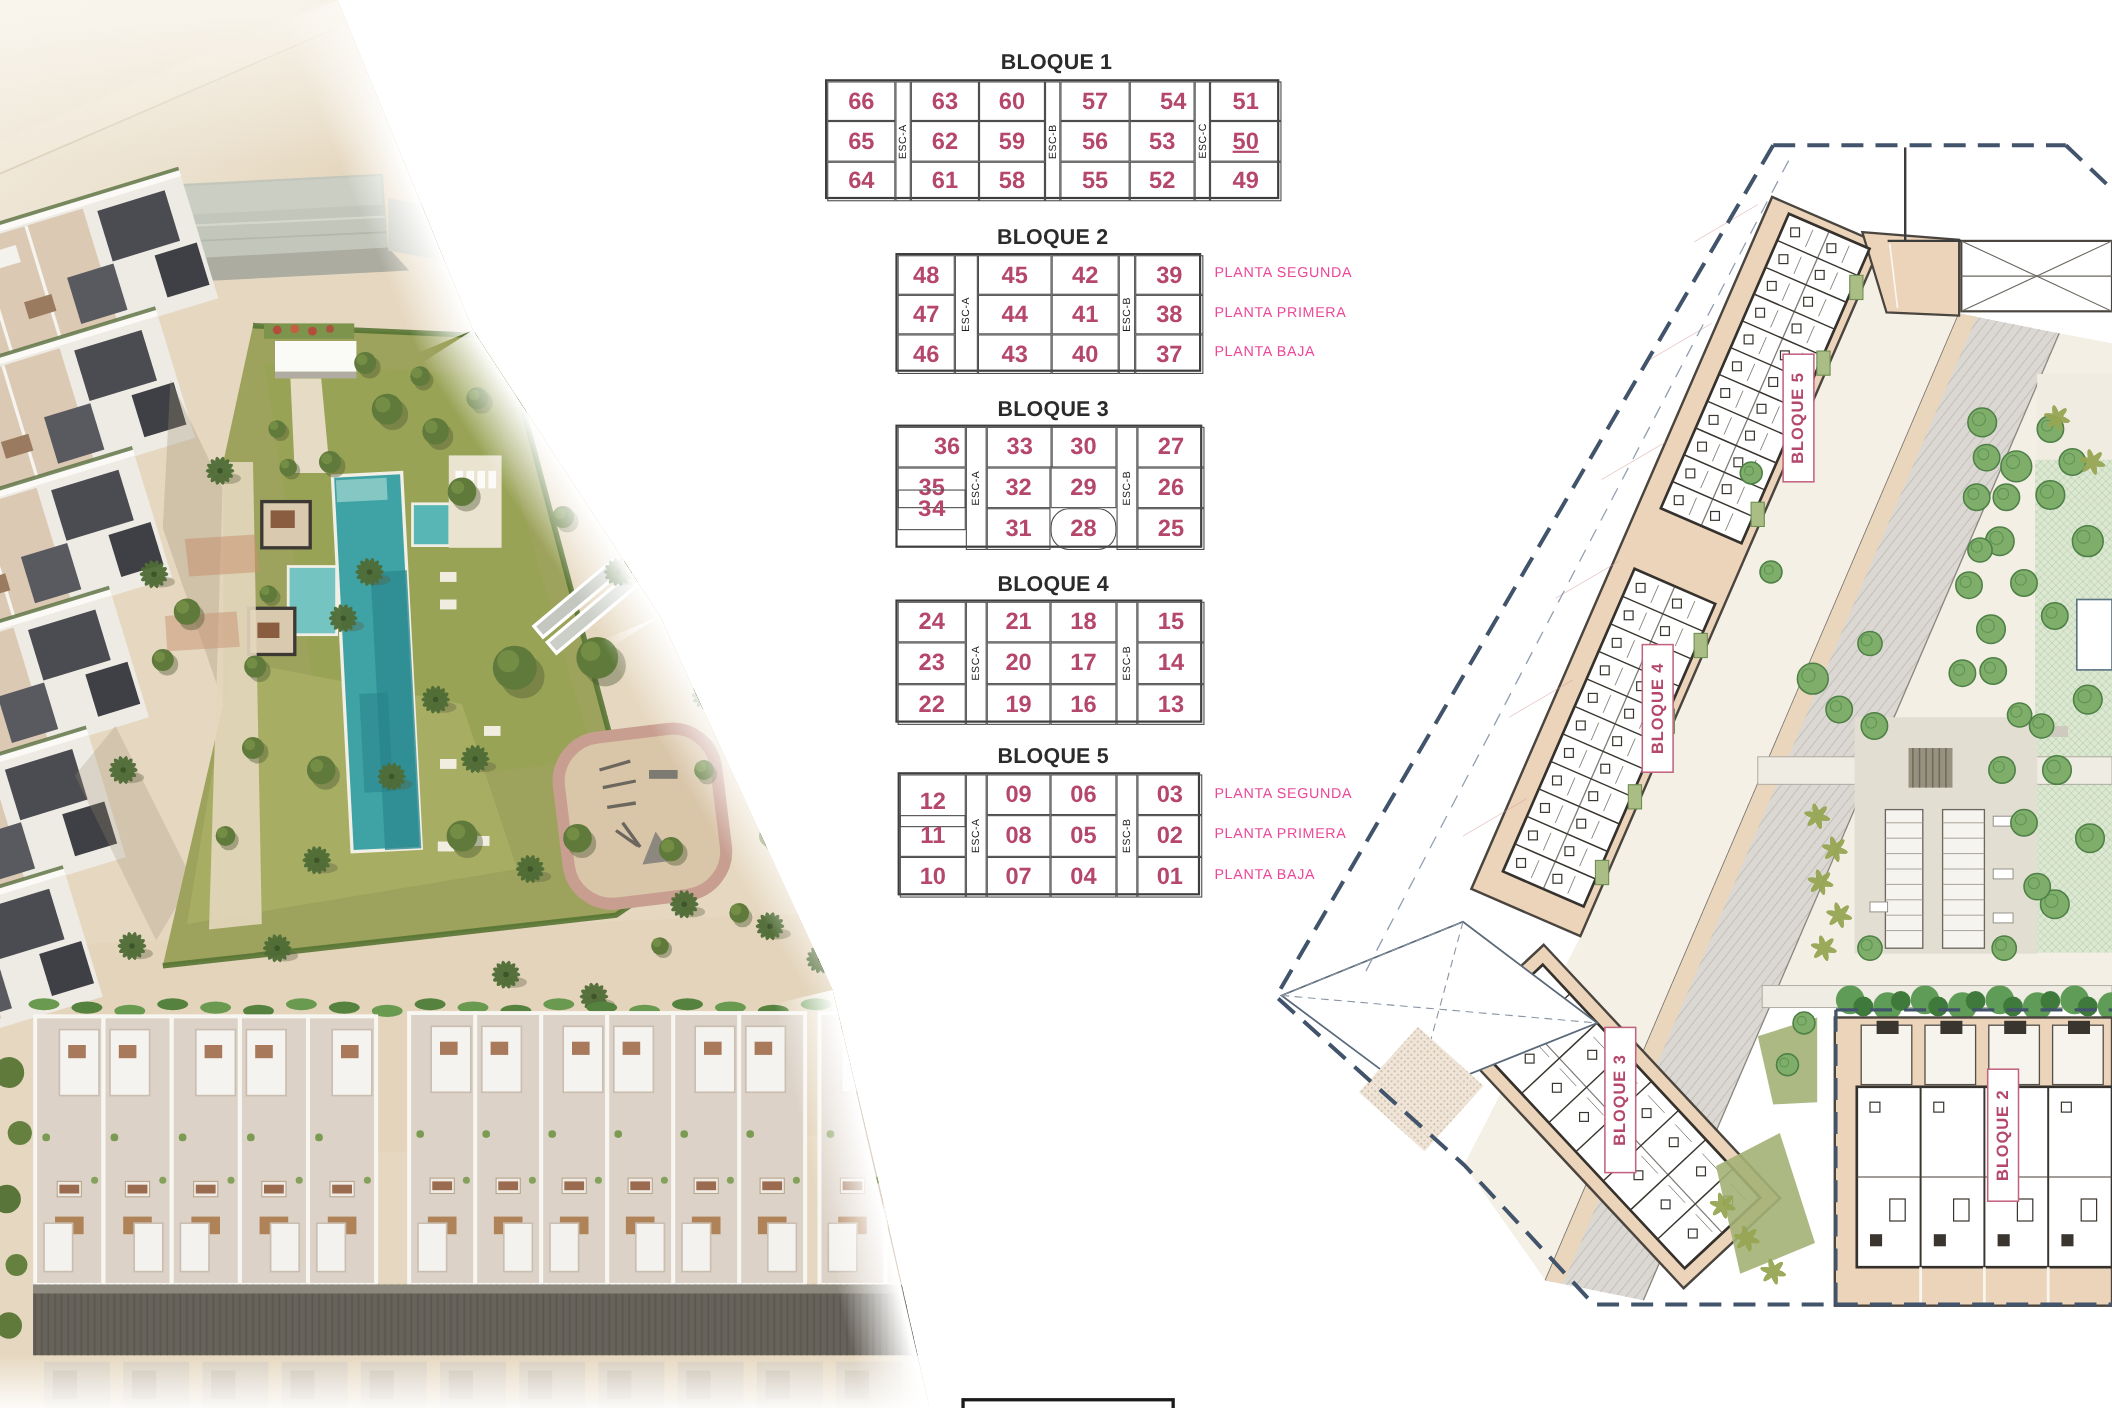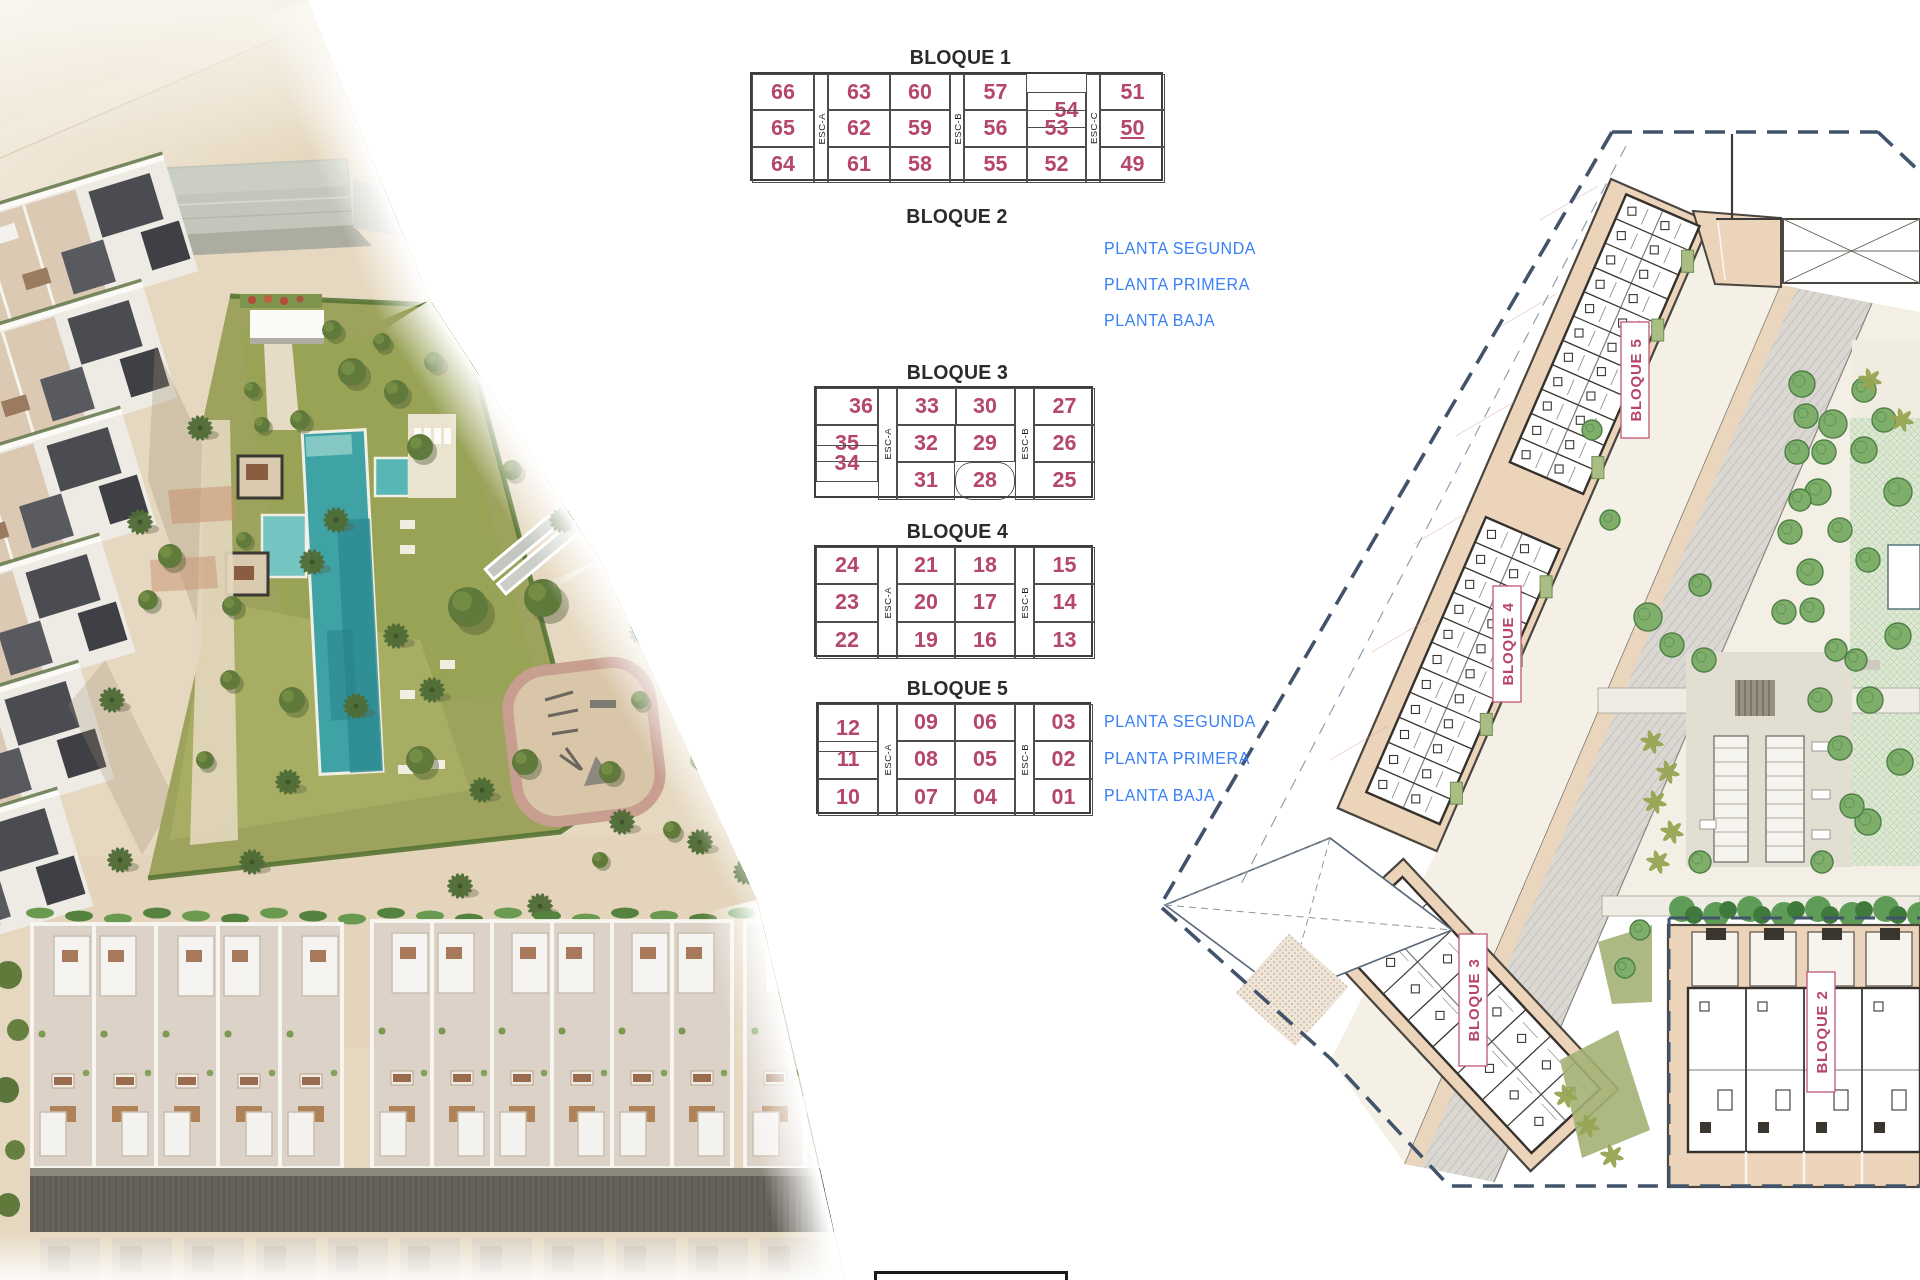--- a/index.html
+++ b/index.html
@@ -4,21 +4,21 @@
 <style>
 html,body { margin:0; padding:0; background:#ffffff; }
 #page { position:relative; width:1920px; height:1280px; overflow:hidden; background:#ffffff;
   font-family:"Liberation Sans", sans-serif; }
 #art { position:absolute; left:0; top:0; }
 .thead { position:absolute; text-align:center; font-size:19.5px; font-weight:bold; color:#2b2b2b; letter-spacing:0.2px; }
 .tbl { position:absolute; border:2px solid #3d3d3d; box-sizing:border-box; background:#fff; }
 .cell, .esc { position:absolute; box-sizing:border-box; border:1px solid #4d4d4d; display:flex; align-items:center; justify-content:center; }
 .cell { font-size:21.5px; font-weight:bold; color:#b5476b; }
 .esc span { writing-mode:vertical-rl; transform:rotate(180deg); font-size:9.5px; color:#1d1d1d; letter-spacing:0.5px; }
-.planta { position:absolute; font-size:16px; color:#3b82f6; letter-spacing:0.6px; white-space:nowrap; }
+.planta { position:absolute; font-size:13px; color:#ec4899; letter-spacing:0.6px; white-space:nowrap; }
 </style>
 </head>
 <body>
 <div id="page">
 
 <svg id="art" width="1920" height="1280" viewBox="0 0 1920 1280">
 <defs>
 <clipPath id="photoclip">
           <polygon points="0,0 307,0 430,300 600,560 757,900 800,1080 845,1280 0,1280"></polygon>
         </clipPath>
@@ -1217,33 +1217,53 @@
       <div class="cell" style="left:76px;top:72.8px;width:62px;height:36.4px;">61</div>
       <div class="cell" style="left:138px;top:0.0px;width:60px;height:36.4px;">60</div>
       <div class="cell" style="left:138px;top:36.4px;width:60px;height:36.4px;">59</div>
       <div class="cell" style="left:138px;top:72.8px;width:60px;height:36.4px;">58</div>
       <div class="esc" style="left:198px;top:0;width:14px;height:109px;">
         <span>ESC-B</span>
       </div>
       <div class="cell" style="left:212px;top:0.0px;width:63px;height:36.4px;">57</div>
       <div class="cell" style="left:212px;top:36.4px;width:63px;height:36.4px;">56</div>
       <div class="cell" style="left:212px;top:72.8px;width:63px;height:36.4px;">55</div>
-      <div class="cell" style="left:275px;top:18px;width:59px;height:36.4px;padding-left:20px;">54</div>
+      <div class="cell" style="left:275px;top:0.0px;width:59px;height:36.4px;padding-left:20px;">54</div>
       <div class="cell" style="left:275px;top:36.4px;width:59px;height:36.4px;">53</div>
       <div class="cell" style="left:275px;top:72.8px;width:59px;height:36.4px;">52</div>
       <div class="esc" style="left:334px;top:0;width:14px;height:109px;">
         <span>ESC-C</span>
       </div>
       <div class="cell" style="left:348px;top:0.0px;width:65px;height:36.4px;">51</div>
       <div class="cell" style="left:348px;top:36.4px;width:65px;height:36.4px;text-decoration:underline;">50</div>
       <div class="cell" style="left:348px;top:72.8px;width:65px;height:36.4px;">49</div>
     </div>
 
 <div class="thead" style="left:818px;top:205px;width:278px;">BLOQUE 2</div>
 
+<div class="tbl" style="left:814px;top:230px;width:278px;height:108px;">
+      <div class="cell" style="left:0px;top:0.0px;width:52px;height:36.0px;">48</div>
+      <div class="cell" style="left:0px;top:36.0px;width:52px;height:36.0px;">47</div>
+      <div class="cell" style="left:0px;top:72.0px;width:52px;height:36.0px;">46</div>
+      <div class="esc" style="left:52px;top:0;width:21px;height:108px;">
+        <span>ESC-A</span>
+      </div>
+      <div class="cell" style="left:73px;top:0.0px;width:67px;height:36.0px;">45</div>
+      <div class="cell" style="left:73px;top:36.0px;width:67px;height:36.0px;">44</div>
+      <div class="cell" style="left:73px;top:72.0px;width:67px;height:36.0px;">43</div>
+      <div class="cell" style="left:140px;top:0.0px;width:61px;height:36.0px;">42</div>
+      <div class="cell" style="left:140px;top:36.0px;width:61px;height:36.0px;">41</div>
+      <div class="cell" style="left:140px;top:72.0px;width:61px;height:36.0px;">40</div>
+      <div class="esc" style="left:201px;top:0;width:15px;height:108px;">
+        <span>ESC-B</span>
+      </div>
+      <div class="cell" style="left:216px;top:0.0px;width:62px;height:36.0px;">39</div>
+      <div class="cell" style="left:216px;top:36.0px;width:62px;height:36.0px;">38</div>
+      <div class="cell" style="left:216px;top:72.0px;width:62px;height:36.0px;">37</div>
+    </div>
 
 <div class="planta" style="left:1104px;top:240.0px;">PLANTA SEGUNDA</div>
 <div class="planta" style="left:1104px;top:276.0px;">PLANTA PRIMERA</div>
 <div class="planta" style="left:1104px;top:312.0px;">PLANTA BAJA</div>
 
 <div class="thead" style="left:818px;top:361px;width:279px;">BLOQUE 3</div>
 
 <div class="tbl" style="left:814px;top:386px;width:279px;height:112px;">
       <div class="cell" style="left:0px;top:0.0px;width:62px;height:37.2px;padding-left:28px;">36</div>
       <div class="cell" style="left:0px;top:37.2px;width:62px;height:37.2px;">35</div>

